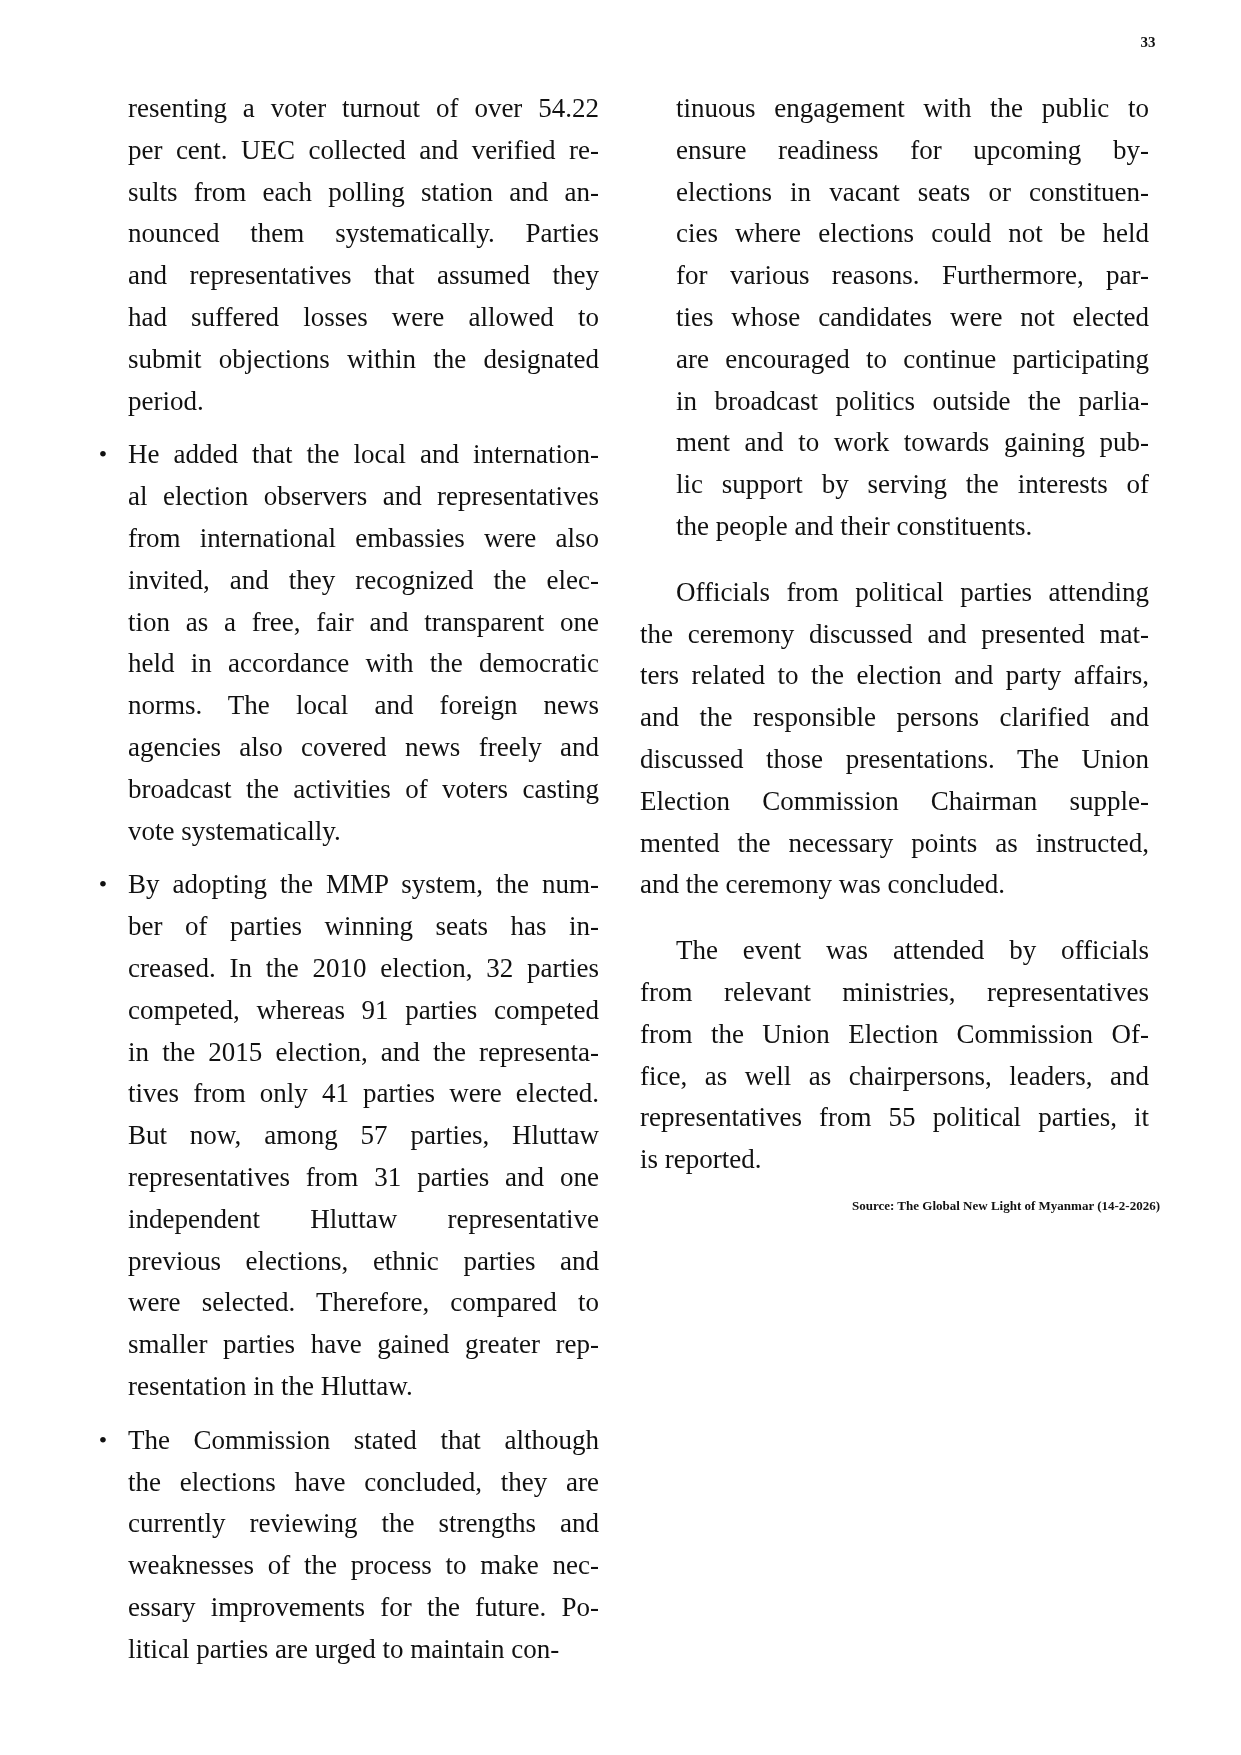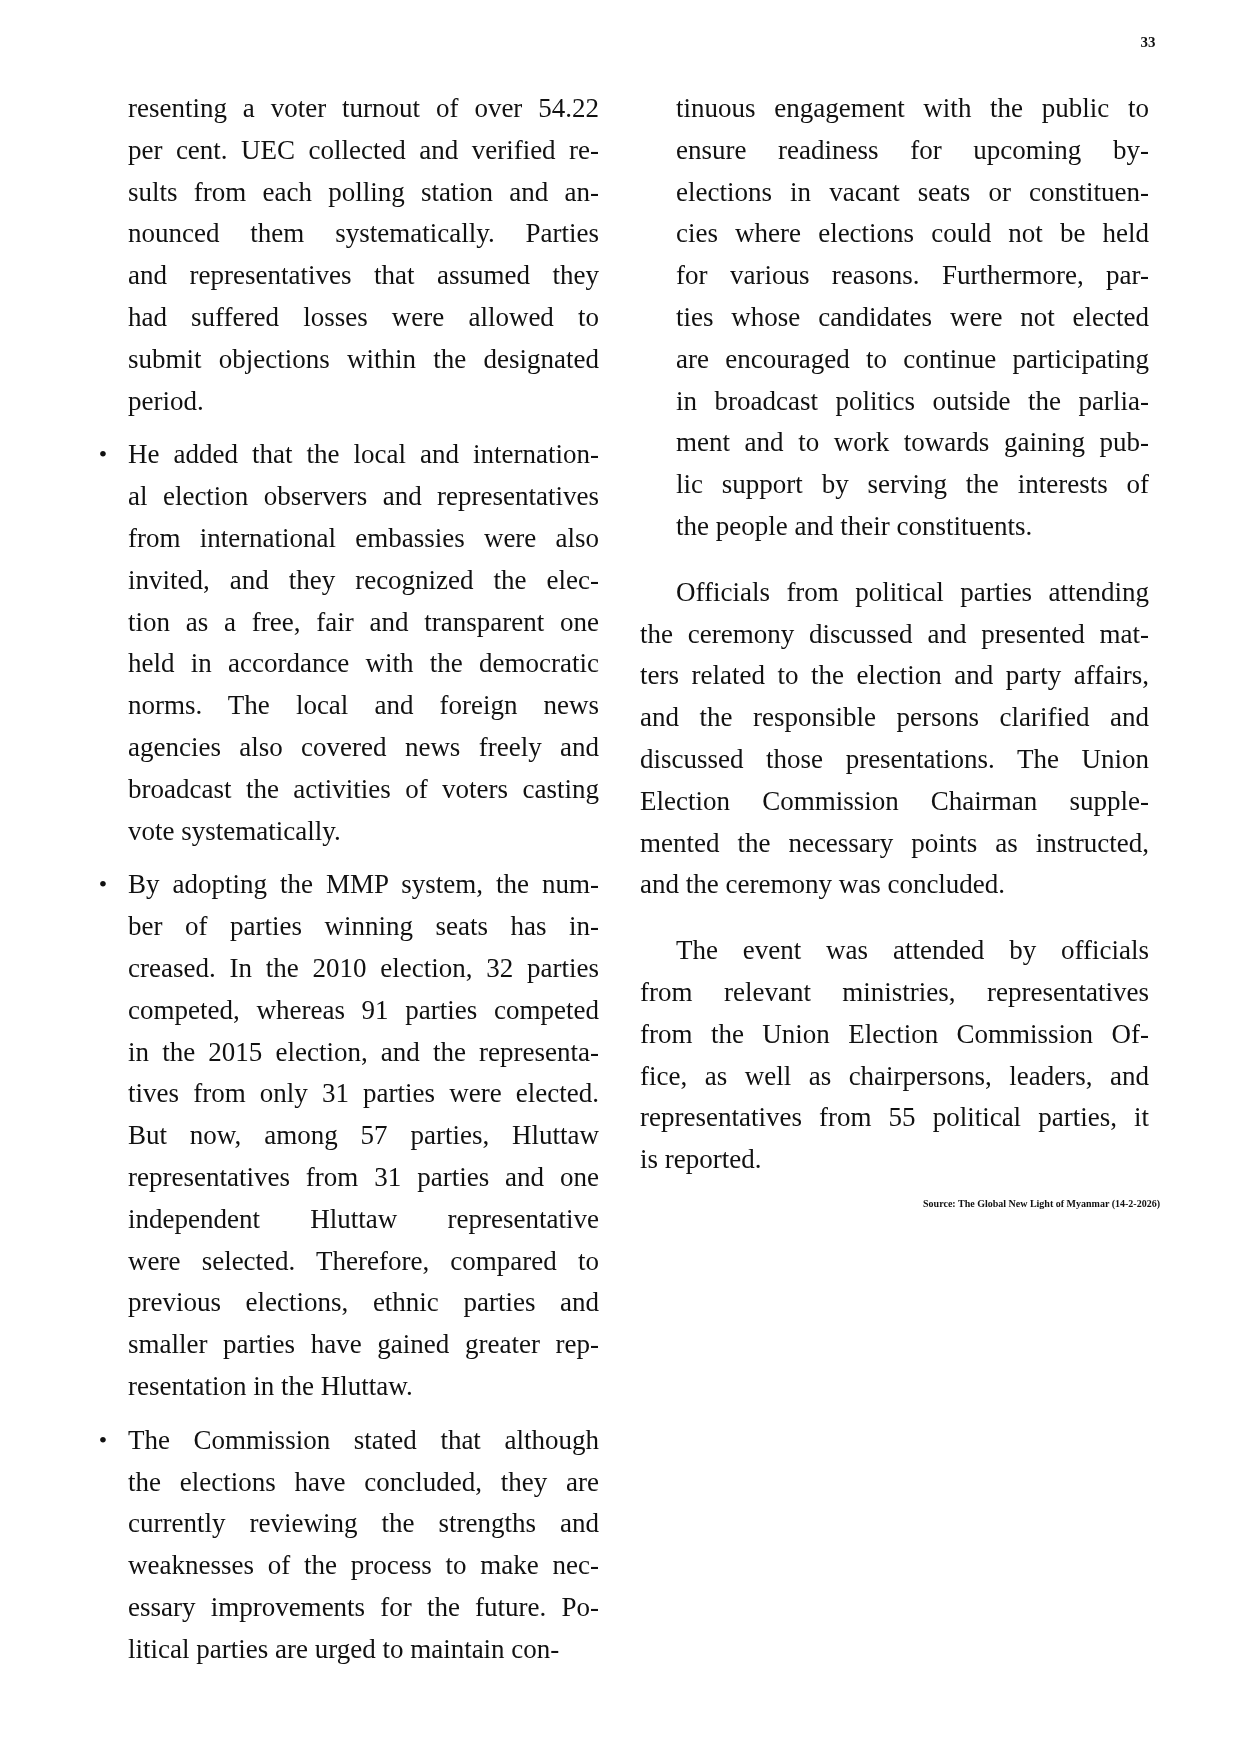--- a/index.html
+++ b/index.html
@@ -28,21 +28,21 @@
   .bullet-block { margin-top: 12px; }
   .bullet {
     position: absolute; left: -35px; top: 0; width: 20px; text-align: center;
     font-size: 24px;
   }
   .indent-block { padding-left: 36px; }
   .para { margin-top: 24px; }
   .para .first { padding-left: 36px; }
   .source {
     position: absolute; top: 1198px; left: 765px; width: 395px;
-    font-size: 10px; font-weight: bold; text-align: right; white-space: nowrap;
+    font-size: 13px; font-weight: bold; text-align: right; white-space: nowrap;
   }
 </style>
 </head>
 <body>
 
 <div class="page-number">33</div>
 
 <div class="col col-left">
   <div class="block">
       <span class="line">resenting a voter turnout of over 54.22</span>
@@ -68,26 +68,26 @@
         <span class="line">broadcast the activities of voters casting</span>
         <span class="line last">vote systematically.</span>
       </div>
       <div class="block bullet-block">
         <span class="bullet">•</span>
         <span class="line">By adopting the MMP system, the num-</span>
         <span class="line">ber of parties winning seats has in-</span>
         <span class="line">creased. In the 2010 election, 32 parties</span>
         <span class="line">competed, whereas 91 parties competed</span>
         <span class="line">in the 2015 election, and the representa-</span>
-        <span class="line">tives from only 31 parties were elected.</span>
+        <span class="line">tives from only 41 parties were elected.</span>
         <span class="line">But now, among 57 parties, Hluttaw</span>
         <span class="line">representatives from 31 parties and one</span>
         <span class="line">independent Hluttaw representative</span>
+        <span class="line">previous elections, ethnic parties and</span>
         <span class="line">were selected. Therefore, compared to</span>
-        <span class="line">previous elections, ethnic parties and</span>
         <span class="line">smaller parties have gained greater rep-</span>
         <span class="line last">resentation in the Hluttaw.</span>
       </div>
       <div class="block bullet-block">
         <span class="bullet">•</span>
         <span class="line">The Commission stated that although</span>
         <span class="line">the elections have concluded, they are</span>
         <span class="line">currently reviewing the strengths and</span>
         <span class="line">weaknesses of the process to make nec-</span>
         <span class="line">essary improvements for the future. Po-</span>

